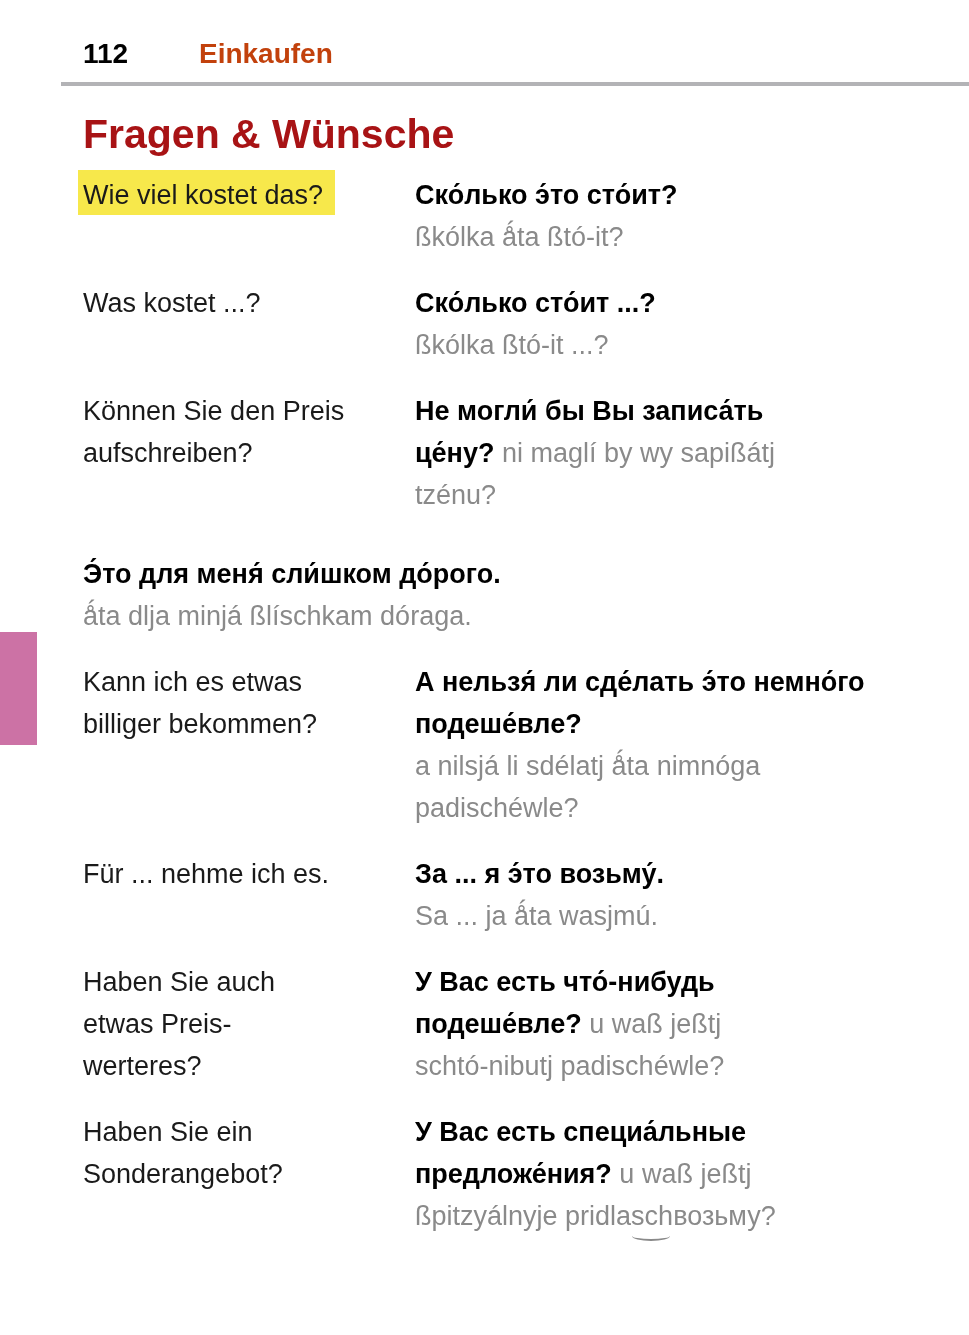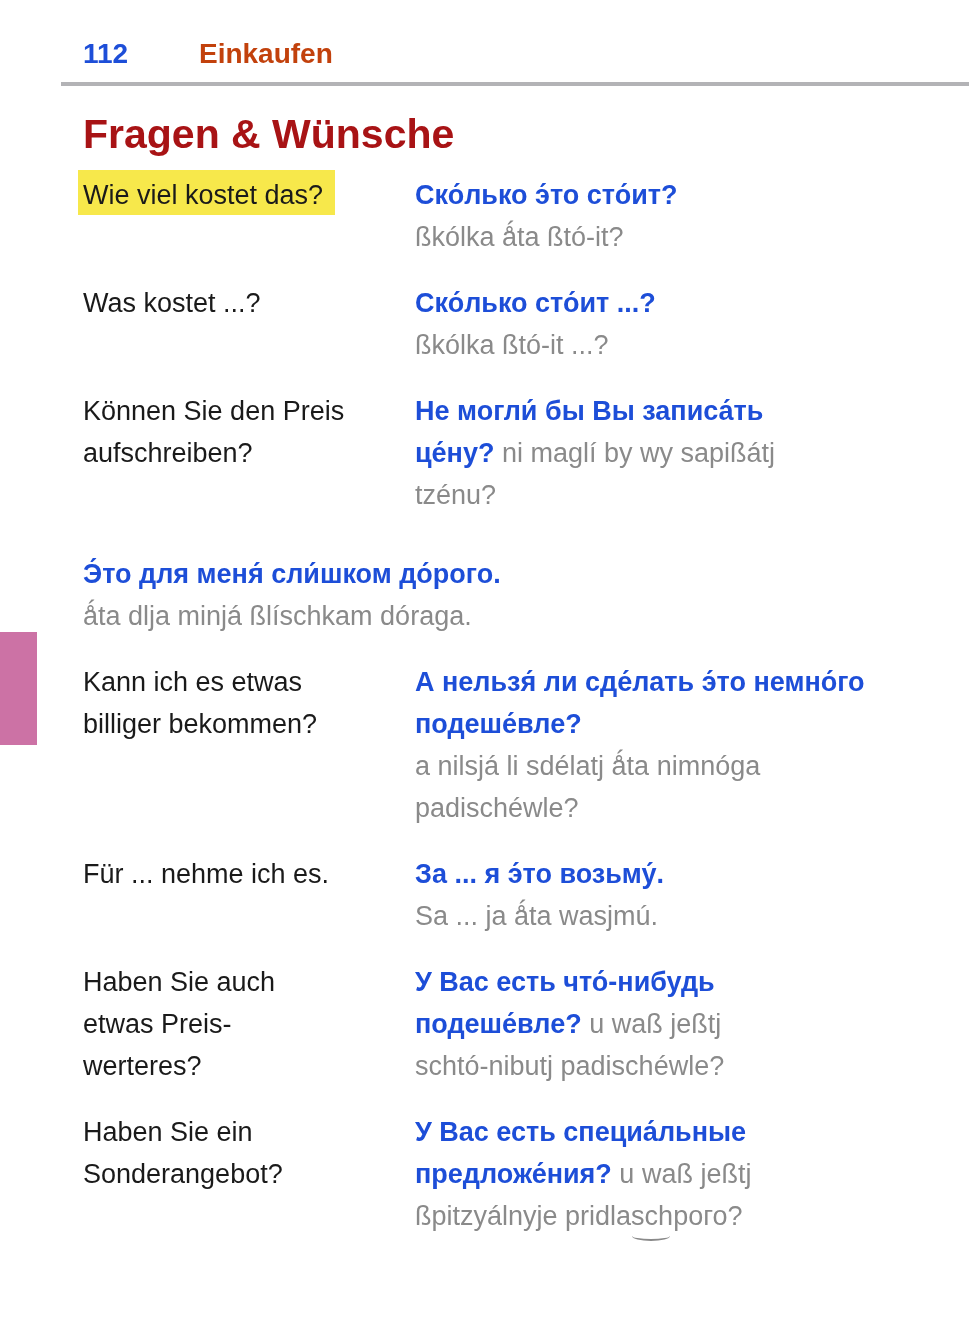--- a/index.html
+++ b/index.html
@@ -14,21 +14,21 @@
     width: 969px; height: 1335px;
     overflow: hidden;
     background: #ffffff;
   }
 
   
   .header {
     position: absolute; top: 38px; left: 83px; right: 0;
     font-size: 28px; font-weight: 700; line-height: 32px;
   }
-  .page-number { color: #1d4ed8; display: inline-block; }
+  .page-number { color: #000000; display: inline-block; }
   .chapter-name { color: #c2410c; display: inline-block; margin-left: 63px; }
   .rule {
     position: absolute; top: 82px; left: 61px; right: 0;
     height: 4px; background: #b3b3b6;
   }
 
   
   .section-title {
     position: absolute; top: 108px; left: 83px;
     font-size: 41px; font-weight: 700; color: #a81315;
@@ -47,21 +47,21 @@
   .col-de {
     width: 332px; flex: 0 0 332px;
     font-size: 27px; line-height: 42px; color: #1a1a1a;
     white-space: pre-line;
   }
   .col-ru {
     flex: 1 1 auto;
     font-size: 27px; line-height: 42px;
     white-space: pre-line;
   }
-  .ru { color: #1d4ed8; font-weight: 700; }
+  .ru { color: #000000; font-weight: 700; }
   .tr { color: #8a8a8a; font-weight: 400; }
 
   .hl {
     background: #f7e84b;
     padding: 10px 12px 5px 5px;
     margin-left: -5px;
     box-decoration-break: clone;
   }
 
   
@@ -148,18 +148,18 @@
       <div class="col-ru"><span class="ru">У Вас есть что́-нибудь
 подеше́вле?</span><span class="tr"> u waß jeßtj
 schtó-nibutj padischéwle?</span></div>
     </div>
 
     <div class="row">
       <div class="col-de"><span class="de">Haben Sie ein
 Sonderangebot?</span></div>
       <div class="col-ru"><span class="ru">У Вас есть специа́льные
 предложе́ния?</span><span class="tr"> u waß jeßtj
-ßpitzyálnyje pridla</span><span class="tr tie">sch</span><span class="tr">рого?</span></div>
+ßpitzyálnyje pridla</span><span class="tr tie">sch</span><span class="tr">возьму?</span></div>
     </div>
 
   </div>
 
 </div>
 
 </body></html>

